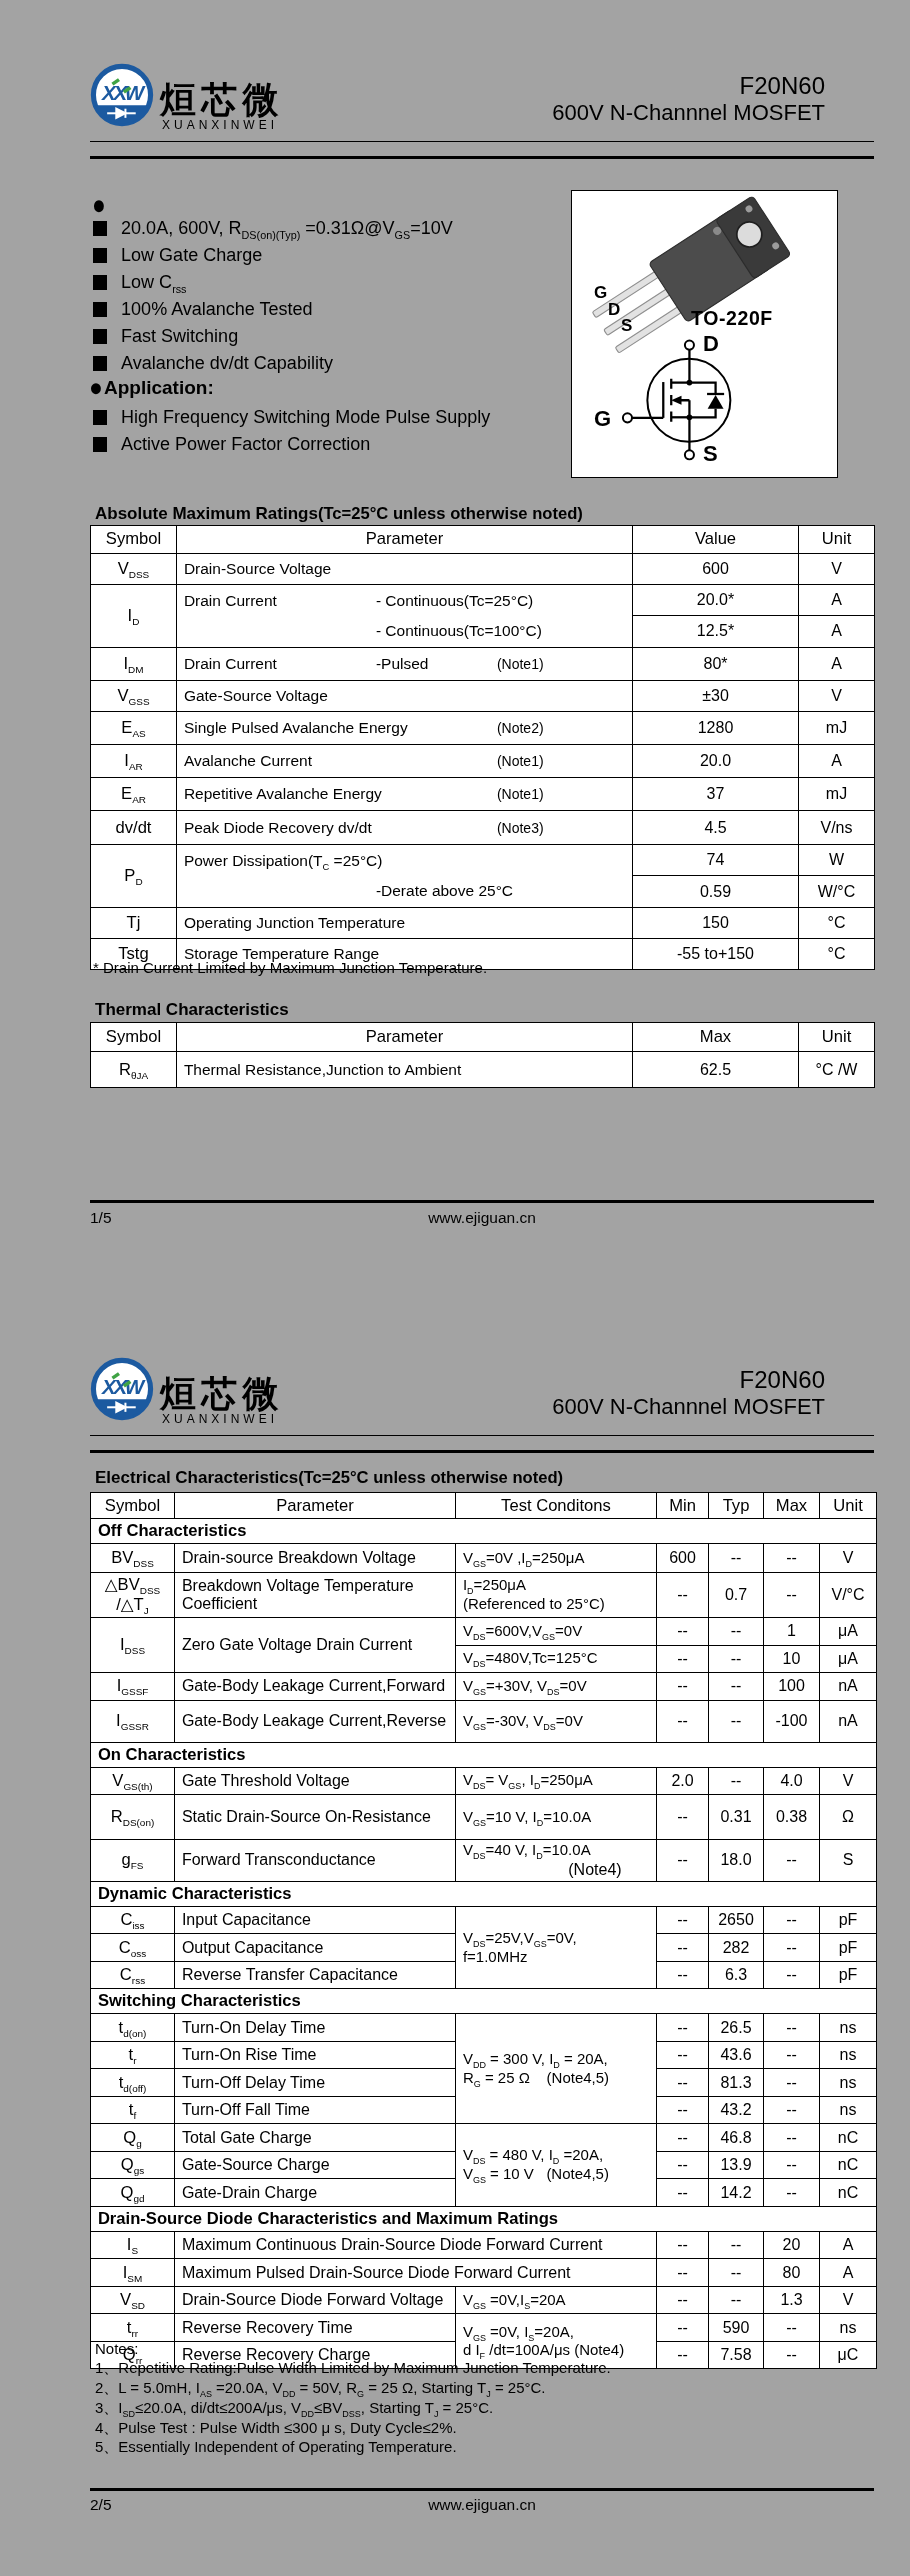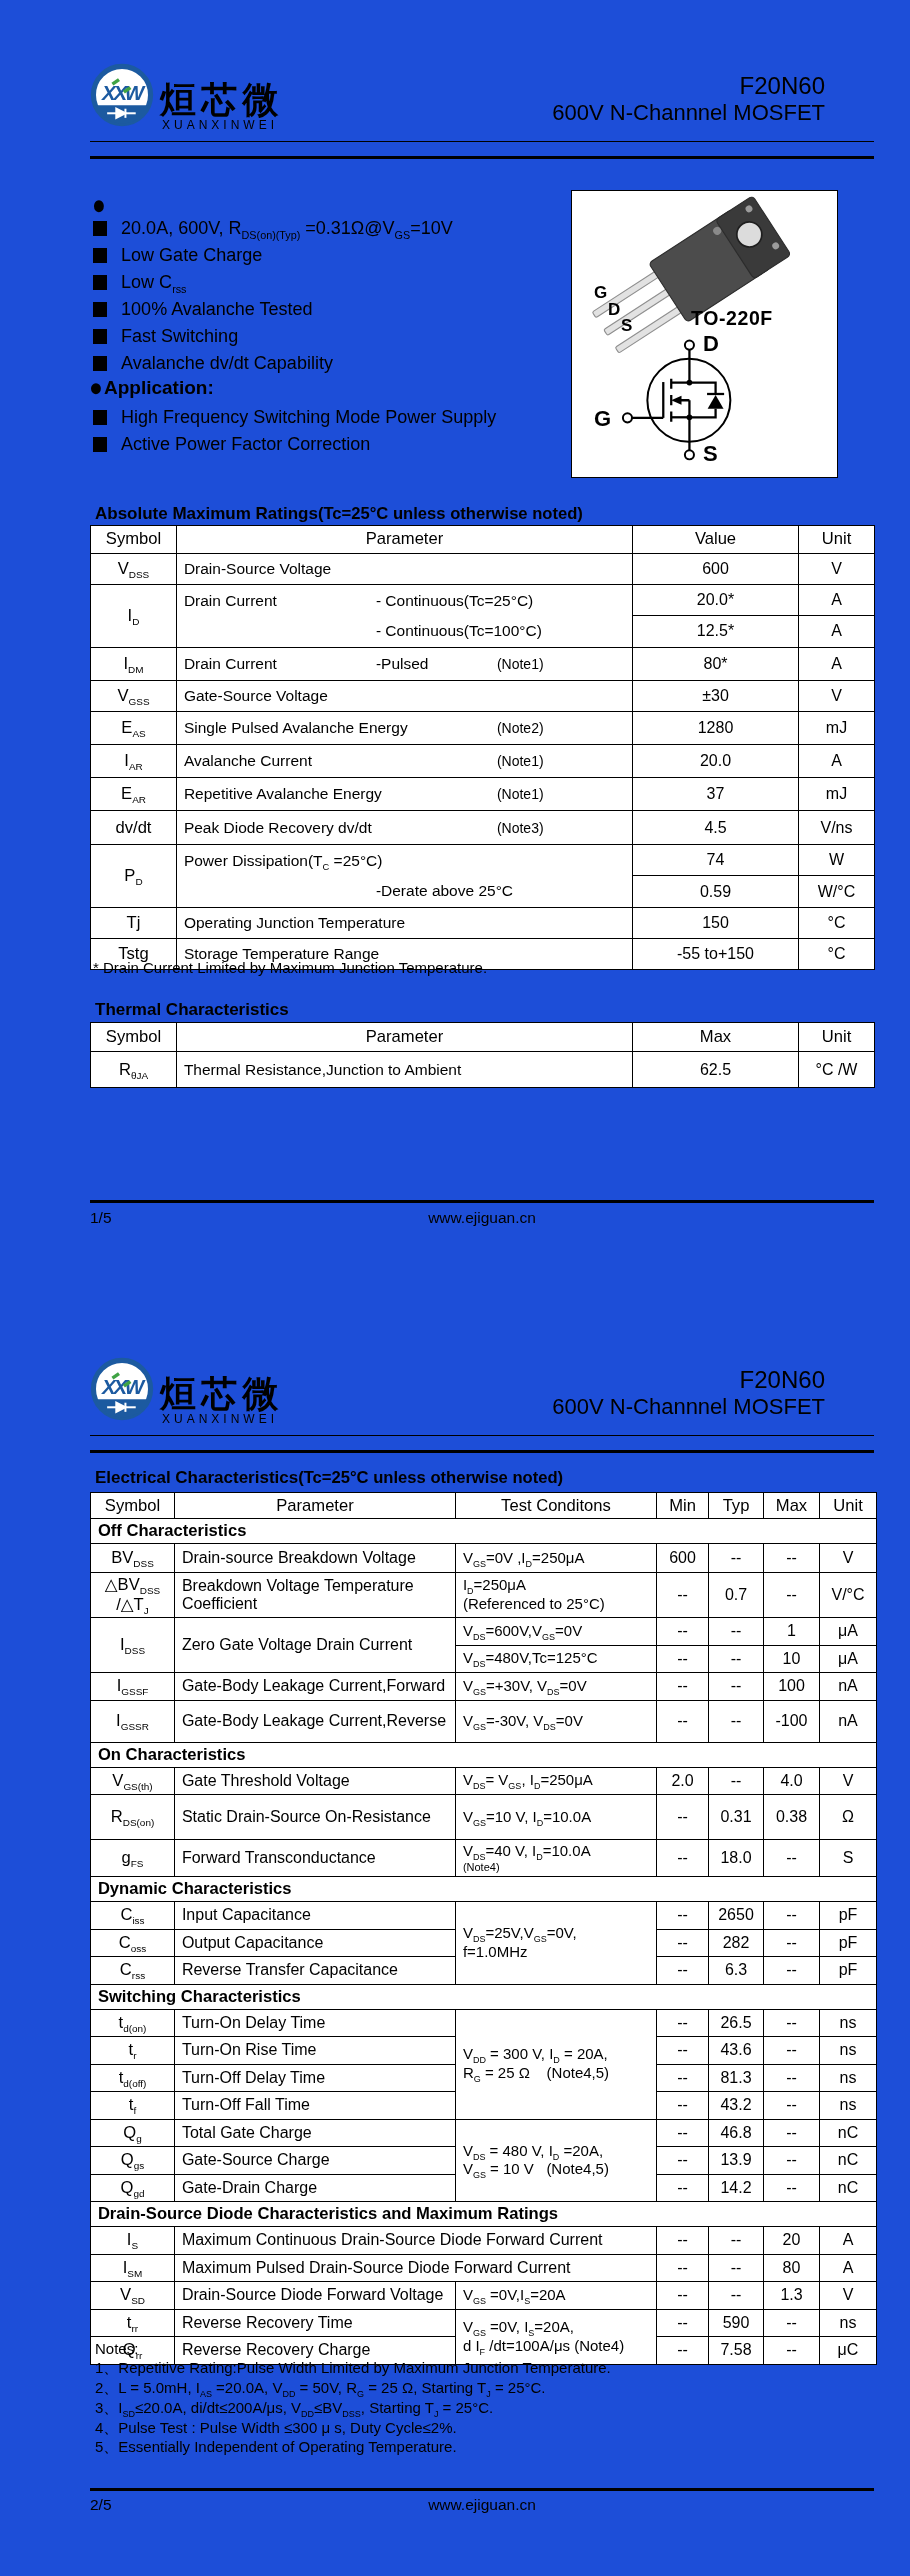--- a/index.html
+++ b/index.html
@@ -1,17 +1,17 @@
 <!DOCTYPE html>
 <html style="font-size:9.2px"><head>
 <meta charset="utf-8">
 <style>
 *{margin:0;padding:0;box-sizing:border-box}
 body{background:#fff;width:910px}
-.canvas{position:relative;width:910px;height:2576px;background:#1d4ed8;color:#000;
+.canvas{position:relative;width:910px;height:2576px;background:#a3a3a3;color:#000;
   font-family:"Liberation Sans",sans-serif;overflow:hidden}
 .pagehead{position:absolute;left:90px;width:784px;height:103px}
 .logo{position:absolute;left:0;top:2.3px;width:64px;height:64px}
 .brand-cn{position:absolute;left:70px;top:20.6px;font-size:36px;font-weight:bold;letter-spacing:5.2px;line-height:1;white-space:nowrap}
 .brand-en{position:absolute;left:72px;top:58px;font-size:12px;letter-spacing:4px;line-height:1;white-space:nowrap}
 .part{position:absolute;right:49px;top:12.6px;font-size:24px;font-weight:normal;line-height:1}
 .subtitle{position:absolute;right:49px;top:41px;font-size:22px;line-height:1;white-space:nowrap}
 .thin{position:absolute;left:0;top:80px;width:100%;height:1.1px;background:#000}
 .thickln{position:absolute;left:0;top:95px;width:100%;height:2.9px;background:#000}
 .bullet{position:absolute;left:92px;font-size:23px;line-height:1;transform:scaleY(1.2)}
@@ -30,21 +30,21 @@
 .t td{border:1.1px solid #000;text-align:center;vertical-align:middle;font-size:16px;padding:0 4.6px}
 .t td.param{text-align:left;padding:1.1px 6.9px;font-size:15.5px}
 .t2 td.param{font-size:16px}
 .t td.cond{text-align:left;padding:1.1px 6.9px;font-size:15px;line-height:1.25}
 .t tr.head td{font-size:16.6px}
 .t tr.sec td{text-align:left;font-weight:bold;font-size:16.6px;border-top:1.7px solid #000;border-bottom:1.7px solid #000;padding-left:6.9px}
 .t td.sym{font-size:16.6px}
 .pline{position:relative;display:flex;align-items:center;height:30px;white-space:nowrap}
 .pline .cnd{position:absolute;left:192px}
 .pline .note{position:absolute;left:313px;font-size:14px}
-.tr-note{text-align:left;padding-right:27.5px;font-size:11px}
+.tr-note{text-align:right;padding-right:27.5px;font-size:16px}
 sub{font-size:60%;line-height:0}
 .fnote{position:absolute;left:93px;font-size:15px;white-space:nowrap}
 .noteline{position:absolute;left:95px;font-size:15px;white-space:nowrap}
 .footline{position:absolute;left:90px;width:784px;height:3.4px;background:#000}
 .footurl{position:absolute;left:90px;width:784px;text-align:center;font-size:15.5px}
 .footpage{position:absolute;left:90px;width:784px;text-align:left;font-size:15.5px;padding-right:24px}
 </style>
 </head>
 <body>
 
@@ -96,21 +96,21 @@
   <div class="fitem" style="top:352px">
       <span class="sq"></span>
       <span>Avalanche dv/dt Capability</span>
     </div>
   <div class="apph" style="top:374px">
       <span class="dot">●</span>
       <span>Application:</span>
     </div>
   <div class="fitem" style="top:406px">
       <span class="sq"></span>
-      <span>High Frequency Switching Mode Power Supply</span>
+      <span>High Frequency Switching Mode Pulse Supply</span>
     </div>
   <div class="fitem" style="top:433px">
       <span class="sq"></span>
       <span>Active Power Factor Correction</span>
     </div>
 
   <div class="pkgbox">
     <svg viewBox="0 0 465 503">
 
       <g transform="translate(262,118) rotate(-33)">

